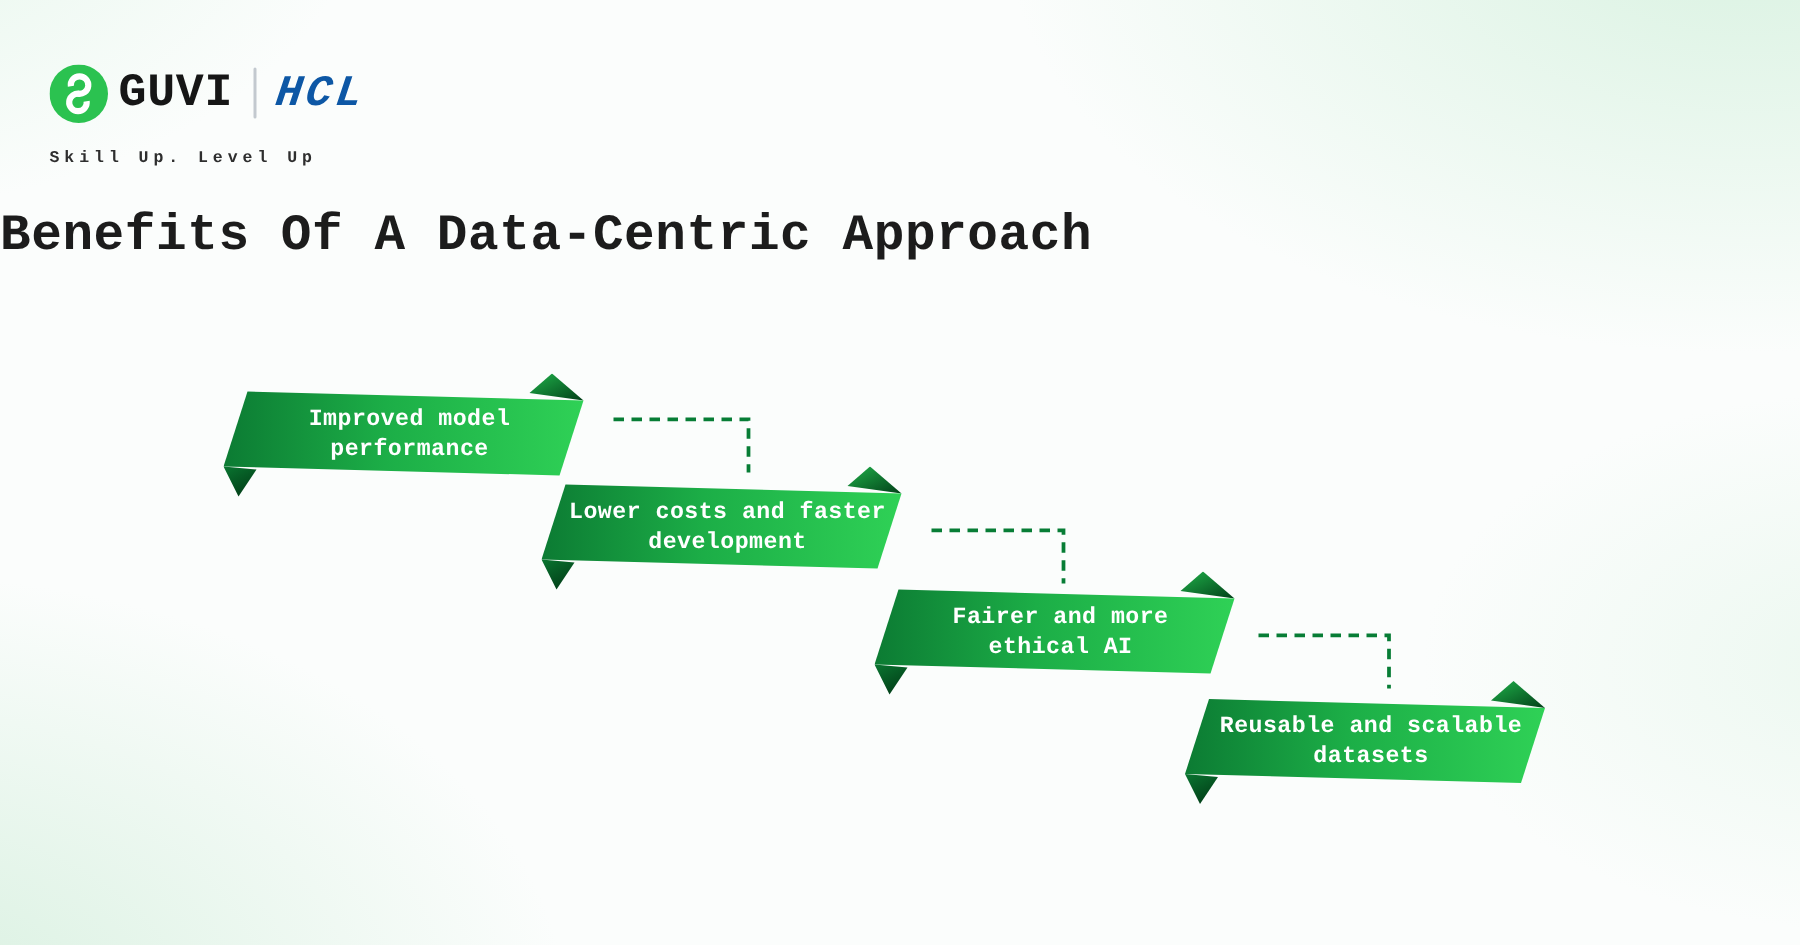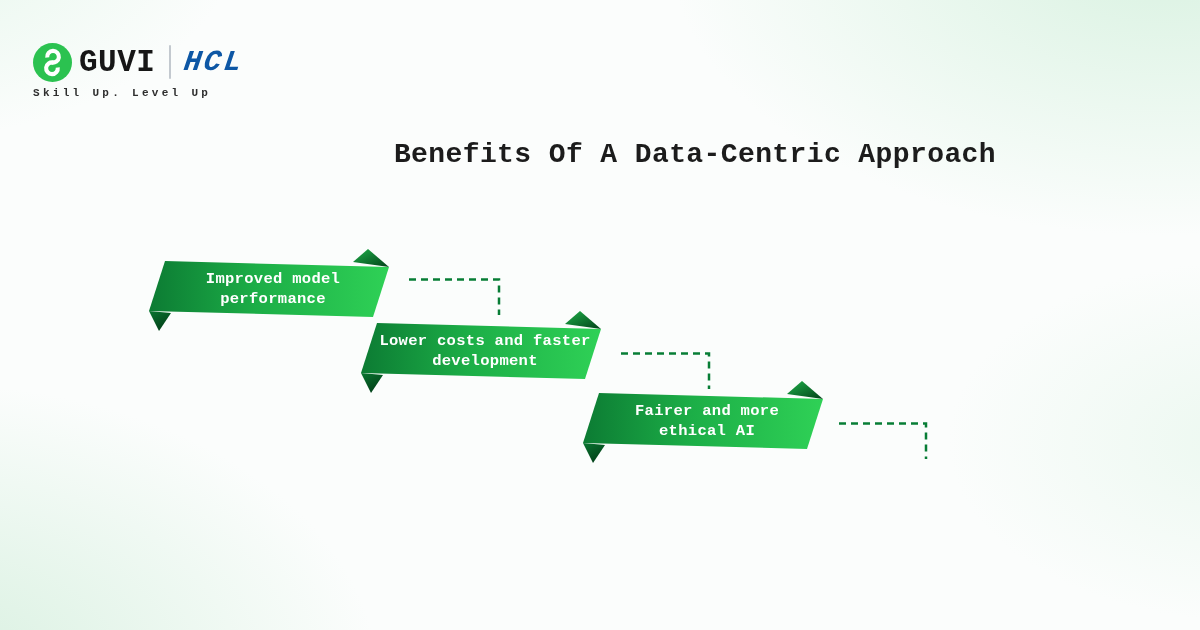--- a/index.html
+++ b/index.html
@@ -27,30 +27,30 @@
   .brand-divider{
     width:2px;height:34px;background:#c3c9cf;
     margin:0 13px 0 14px;border-radius:1px;
   }
   .hcl-word{
     font-size:29px;font-weight:700;font-style:italic;
     color:#0d57a5;letter-spacing:2.5px;line-height:39px;
     transform:skewX(-8deg);
   }
   .tagline{
-    margin-top:3px;
+    margin-top:16px;
     font-size:11px;font-weight:700;color:#2e2e2e;
     letter-spacing:3.3px;
   }
 
   
   .page-title{
     position:absolute;left:0;top:139px;width:996px;margin:0;
-    text-align:right;
-    font-size:28px;font-weight:700;color:#1c1c1c;
+    text-align:left;
+    font-size:34px;font-weight:700;color:#1c1c1c;
     letter-spacing:0.4px;
   }
 
   
   .diagram{position:absolute;left:0;top:0;width:1200px;height:630px;}
   .ribbon{position:absolute;width:250px;height:85px;}
   .ribbon svg.ribbon-shape{position:absolute;left:0;top:0;width:250px;height:85px;}
   .ribbon .ribbon-label{
     position:absolute;left:12px;right:14px;top:13px;height:54px;
     display:flex;align-items:center;justify-content:center;
@@ -139,20 +139,29 @@
     <div class="ribbon ribbon-2">
       <svg class="ribbon-shape" viewBox="0 0 250 85" preserveAspectRatio="none">
         <polygon points="204,13 219,0 240,18" fill="url(#foldGradTR)"></polygon>
         <polygon points="0,62 10,82 22,64" fill="url(#foldGradBL)"></polygon>
         <polygon points="16,12 240,18 224,68 0,62" fill="url(#bandGrad)"></polygon>
       </svg>
       <div class="ribbon-label">Lower costs and faster
 development</div>
     </div>
 
+    <div class="ribbon ribbon-4">
+      <svg class="ribbon-shape" viewBox="0 0 250 85" preserveAspectRatio="none">
+        <polygon points="204,13 219,0 240,18" fill="url(#foldGradTR)"></polygon>
+        <polygon points="0,62 10,82 22,64" fill="url(#foldGradBL)"></polygon>
+        <polygon points="16,12 240,18 224,68 0,62" fill="url(#bandGrad)"></polygon>
+      </svg>
+      <div class="ribbon-label">Reusable and scalable
+datasets</div>
+    </div>
 
     <svg class="connector connector-1" viewBox="0 0 94 40">
       <path d="M1 1.5 L 91 1.5 L 91 37"></path>
     </svg>
     <svg class="connector connector-2" viewBox="0 0 94 40">
       <path d="M1 1.5 L 89 1.5 L 89 37"></path>
     </svg>
     <svg class="connector connector-3" viewBox="0 0 94 40">
       <path d="M1 1.5 L 88 1.5 L 88 37"></path>
     </svg>

